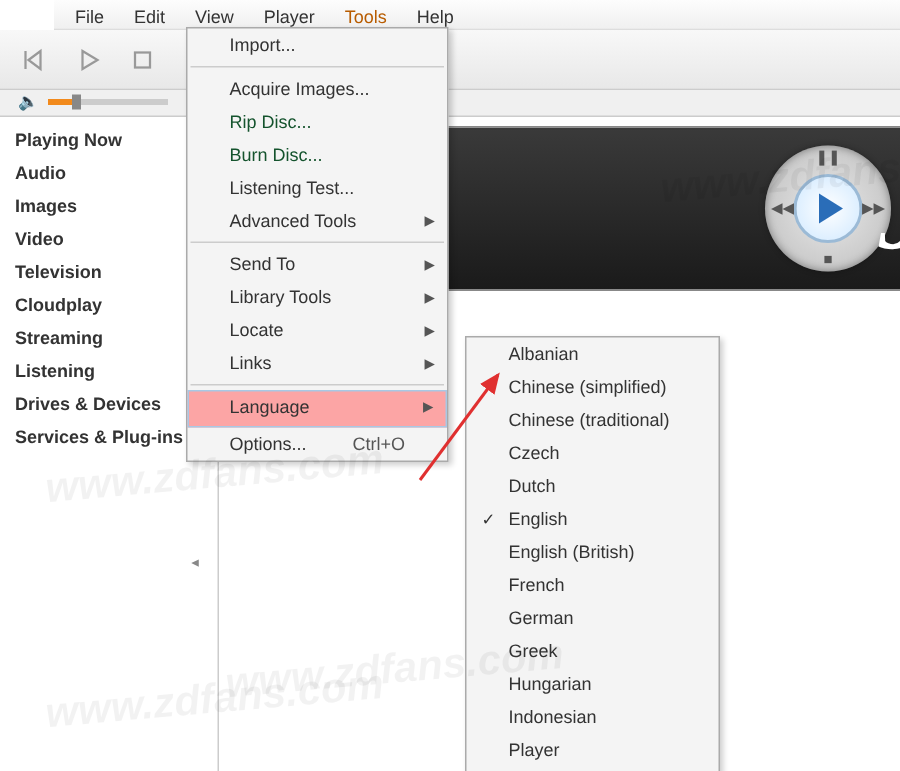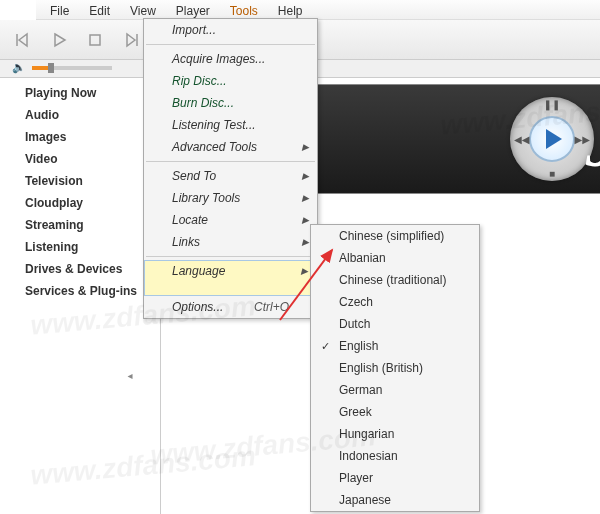--- a/index.html
+++ b/index.html
@@ -12,43 +12,43 @@
 .toolbar { display: flex; align-items: center; gap: 14px; padding: 6px 12px; background: linear-gradient(#f8f8f8, #e8e8e8); border-bottom: 1px solid #ccc; height: 40px; }
 .tbtn { width: 22px; height: 22px; display: flex; align-items: center; justify-content: center; color: #888; }
 .tbtn svg { width: 16px; height: 16px; }
 
 .volrow { display: flex; align-items: center; gap: 6px; padding: 2px 12px 4px; background: #f0f0f0; border-bottom: 1px solid #ccc; height: 18px; }
 .volslider { width: 80px; height: 4px; background: #ccc; position: relative; }
 .volslider .fill { position: absolute; left: 0; top: 0; bottom: 0; width: 20%; background: #f28a1c; }
 .volslider .thumb { position: absolute; left: 20%; top: -3px; width: 6px; height: 10px; background: #888; }
 
 .main { display: flex; height: calc(100% - 78px); }
-.sidebar { width: 146px; background: #fff; border-right: 1px solid #ccc; padding-top: 4px; margin-left: 15px; }
+.sidebar { width: 146px; background: #fff; border-right: 1px solid #ccc; padding-top: 4px; }
 .sidebar .sitem { padding: 4px 10px; font-weight: bold; color: #333; cursor: default; }
 
 .content { flex: 1; background: #fff; position: relative; }
 .banner { height: 110px; background: linear-gradient(#3a3a3a, #1a1a1a); margin: 6px 0 0 0; position: relative; display:flex; align-items:center; justify-content:flex-end; padding-right:6px; border-top:1px solid #888; border-bottom:1px solid #888;}
 .playcircle { width: 84px; height: 84px; border-radius: 50%; background: radial-gradient(#e8e8e8, #bbb); display: flex; align-items: center; justify-content: center; position: relative; box-shadow: inset 0 0 6px rgba(0,0,0,.4), 0 0 4px rgba(0,0,0,.3); }
 .playcircle .inner { width: 46px; height: 46px; border-radius: 50%; background: radial-gradient(#fff,#cfe8ff); display:flex;align-items:center;justify-content:center; border:2px solid #9bbad6;}
 .playcircle .tri { width:0;height:0;border-left:16px solid #2a6db8;border-top:10px solid transparent;border-bottom:10px solid transparent; margin-left:4px;}
 .mini { position:absolute; font-size:10px; color:#555;}
 .mini.top{top:2px;left:50%;transform:translateX(-50%);} .mini.bot{bottom:2px;left:50%;transform:translateX(-50%);}
 .mini.l{left:4px;top:50%;transform:translateY(-50%);} .mini.r{right:4px;top:50%;transform:translateY(-50%);}
 .bigJ{position:absolute;right:-20px;color:#fff;font-size:80px;font-style:italic;font-family:Georgia,serif;}
 
 .dropdown { position: absolute; background: #f4f4f4; border: 1px solid #aaa; box-shadow: 2px 2px 4px rgba(0,0,0,.2); }
 .dropdown .ditem { padding: 4px 30px 4px 28px; color: #333; cursor: default; white-space: nowrap; display:flex; align-items:center; position:relative;}
 .dropdown .ditem.disabled { color: #14532d; }
-.dropdown .ditem.highlight { background: #fef9c3; border:1px solid #a8c8e4; padding:3px 29px 17px 27px;}
+.dropdown .ditem.highlight { background: #fca5a5; border:1px solid #a8c8e4; padding:3px 29px 6px 27px;}
 .dropdown .sep { height: 1px; background: #ccc; margin: 3px 2px; }
 .dropdown .arrow { position:absolute; right:8px; font-size:9px; color:#555;}
 .dropdown .shortcut { position:absolute; right:28px; color:#555;}
 .dropdown .check { position:absolute; left:10px; font-size:11px; }
 
-#tools-menu { left: 143px; top: 18px; width: 175px; font-style: italic; }
+#tools-menu { left: 124px; top: 18px; width: 175px; }
 #lang-menu { left: 310px; top: 224px; width: 170px; }
 
 .wm { position:absolute; color:rgba(0,0,0,0.05); font-size:28px; font-weight:bold; font-style:italic; pointer-events:none; transform:rotate(-5deg);}
 .arrow-annot { position:absolute; pointer-events:none; }
 .splitter { position:absolute; left:126px; top:360px; width:8px; height:30px; display:flex; align-items:center; justify-content:center;}
 .splitter::before{content:"◂"; color:#888; font-size:10px;}
 </style>
 </head>
 <body>
 
@@ -134,27 +134,28 @@
     <div class="sep"></div>
     <div class="ditem">Send To<span class="arrow">▶</span></div>
     <div class="ditem">Library Tools<span class="arrow">▶</span></div>
     <div class="ditem">Locate<span class="arrow">▶</span></div>
     <div class="ditem">Links<span class="arrow">▶</span></div>
     <div class="sep"></div>
     <div class="ditem highlight">Language<span class="arrow">▶</span></div>
     <div class="ditem">Options...<span class="shortcut">Ctrl+O</span></div>
   </div>
 <div id="lang-menu" class="dropdown">
+    <div class="ditem">Albanian</div>
     <div class="ditem">Chinese (simplified)</div>
-    <div class="ditem">Albanian</div>
     <div class="ditem">Chinese (traditional)</div>
     <div class="ditem">Czech</div>
     <div class="ditem">Dutch</div>
     <div class="ditem">English<span class="check">✓</span></div>
     <div class="ditem">English (British)</div>
+    <div class="ditem">French</div>
     <div class="ditem">German</div>
     <div class="ditem">Greek</div>
     <div class="ditem">Hungarian</div>
     <div class="ditem">Indonesian</div>
     <div class="ditem">Player</div>
     <div class="ditem">Japanese</div>
   </div>
 
 <div class="wm" style="left:30px; top:300px;">www.zdfans.com</div>
 <div class="wm" style="left:150px; top:430px;">www.zdfans.com</div>

